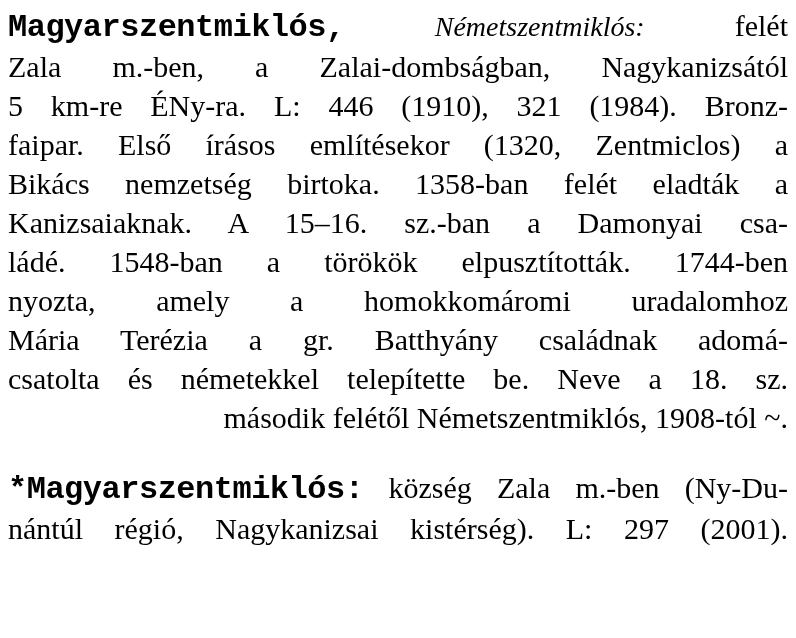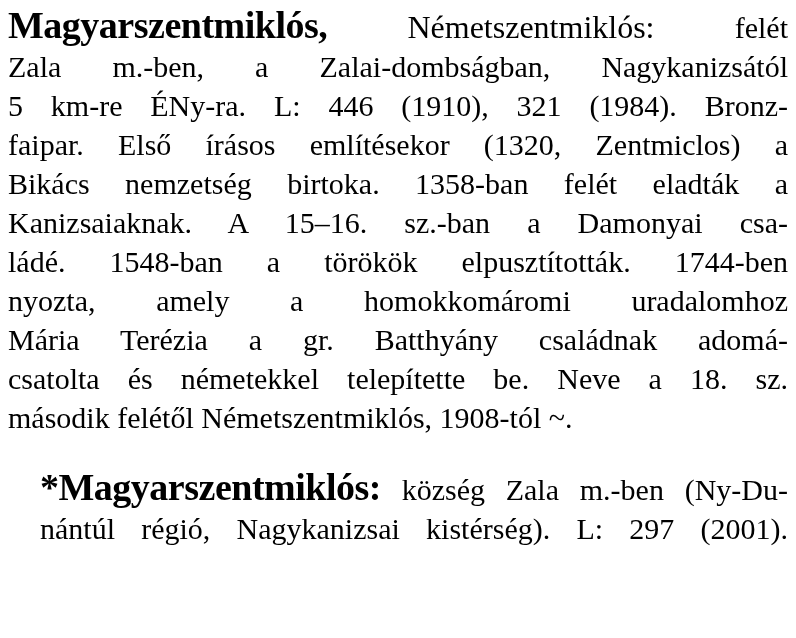--- a/index.html
+++ b/index.html
@@ -15,43 +15,43 @@
     color: #000000;
     padding: 6px 8px 0 8px;
     overflow: hidden;
     font-family: "Liberation Serif", serif;
   }
   .entry {
     margin: 0;
   }
   .entry-2 {
     margin-top: 31px;
-    margin-left: 32px;
   }
   .line {
     font-family: "Liberation Serif", serif;
     font-size: 30px;
     line-height: 39px;
     color: #000000;
     white-space: nowrap;
-    text-align: left;
+    text-align: right;
   }
   .line.justified {
     text-align: justify;
     text-align-last: justify;
   }
   .headword {
-    font-family: Liberation Serif, serif;
+    font-family: Liberation Mono, monospace;
     font-weight: bold;
-    font-size: 38px;
+    font-size: 32px;
     letter-spacing: -0.5px;
   }
   .variant {
     font-family: "Liberation Serif", serif;
-    font-size: 32px;
+    font-style: italic;
+    font-size: 28px;
   }
   .body-run {
     font-family: "Liberation Serif", serif;
     font-size: 30px;
   }
 </style>
 </head>
 <body>
 
 <div class="page">

